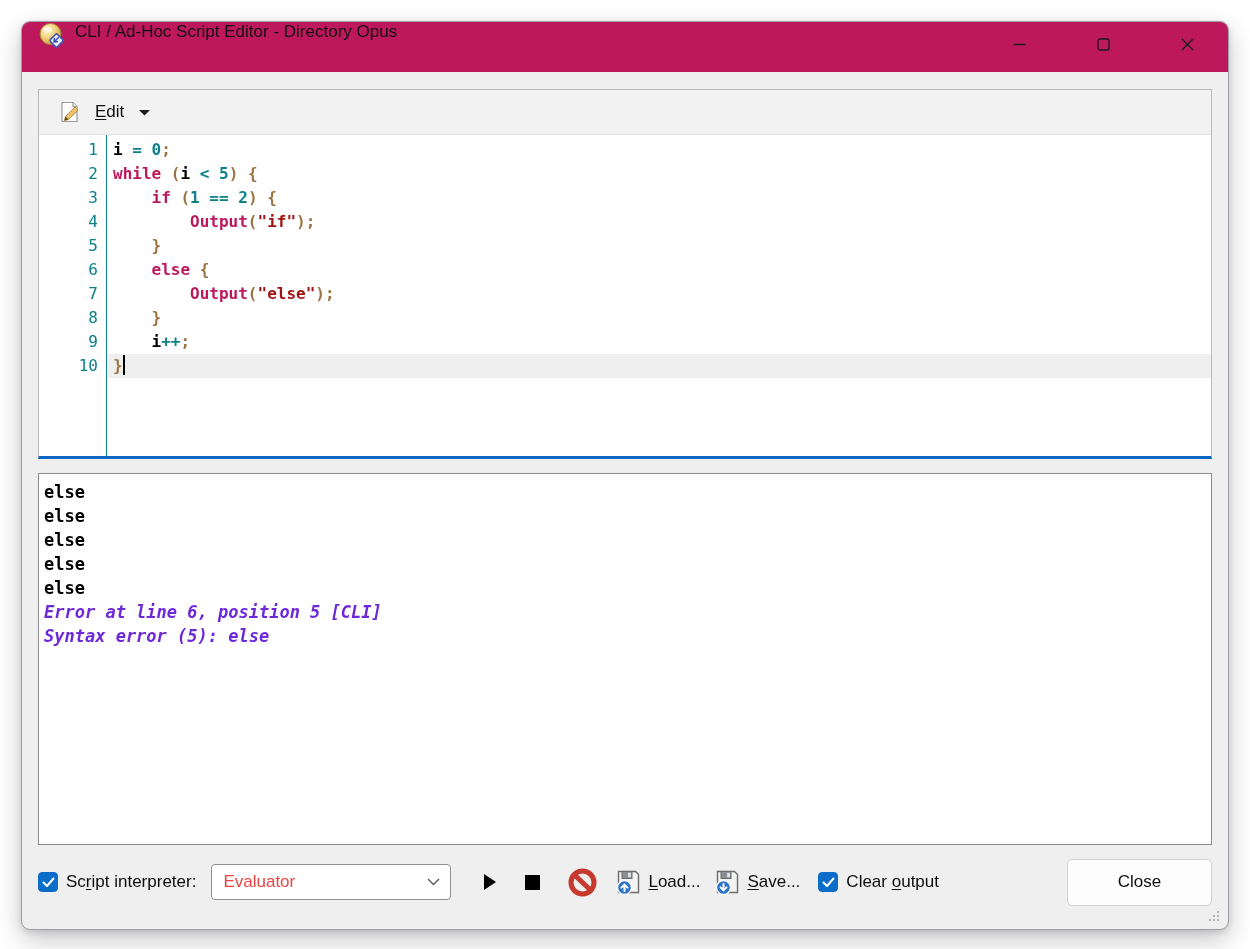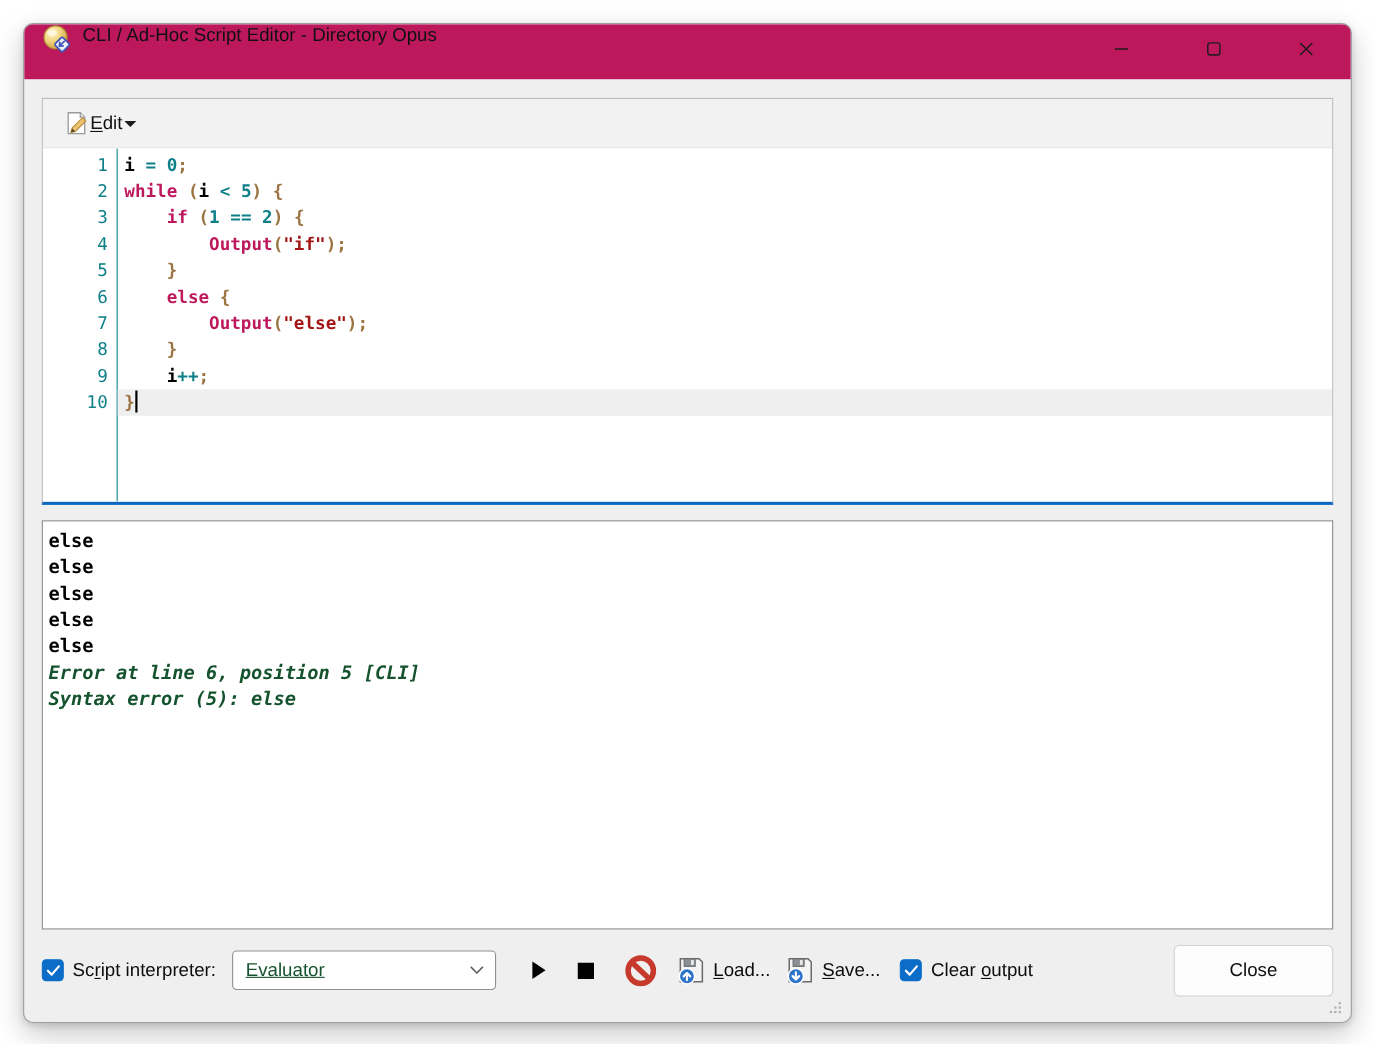--- a/index.html
+++ b/index.html
@@ -18,21 +18,21 @@
   .app-icon { width:28px; height:28px; display:inline-flex; margin-right:9px; flex:0 0 auto; }
   .title { font-size:17px; color:#101010; white-space:nowrap; }
   .caption-buttons { margin-left:auto; margin-right:18px; display:flex; gap:38px; }
   .cap { width:46px; height:44px; display:flex; align-items:center; justify-content:center; color:#1b1b1b; border-radius:5px; }
 
   
   .body { padding:17px 16px 0 16px; }
 
   .editor-panel { border:1px solid #b9b9b9; border-bottom:3px solid #0c66c2; background:#ffffff; }
   .editor-toolbar { height:45px; background:#f2f2f2; display:flex; align-items:center; padding-left:10px; border-bottom:1px solid #e3e3e3; }
-  .edit-btn { display:flex; align-items:center; gap:0; height:36px; padding:0 9px; border-radius:4px; cursor:default; }
+  .edit-btn { display:flex; align-items:center; gap:13px; height:36px; padding:0 9px; border-radius:4px; cursor:default; }
   .edit-label { font-size:17px; color:#111; }
   .key { text-decoration:underline; text-underline-offset:2px; }
   .dd-arrow { display:inline-flex; margin-left:2px; }
 
   .code-area { display:flex; height:321px; background:#ffffff; font-family:"DejaVu Sans Mono", monospace; font-size:16px; line-height:24px; overflow:hidden; }
   .gutter { width:68px; flex:0 0 auto; border-right:1px solid #0e8088; color:#0e8088; text-align:right; padding-top:3px; }
   .gutter .ln { height:24px; padding-right:8px; }
   .code-col { flex:1; padding-top:3px;font-weight:bold; }
   .cl { height:24px; white-space:pre; padding-left:6px; }
   .cl.cur { background:#efefef; }
@@ -40,29 +40,29 @@
   .tk-kw { color:#be185d; }
   .tk-tl { color:#0e8088; }
   .tk-br { color:#9c7443; }
   .tk-str { color:#a31515; }
   .caret { display:inline-block; width:2px; height:20px; background:#000; vertical-align:-4px; }
 
   .output-panel { margin-top:14px; height:372px; background:#ffffff; border:1px solid #8c8c8c;
     font-family:"DejaVu Sans Mono", monospace; font-size:17px; font-weight:bold; line-height:24px;
     padding:6px 8px 0 5px; overflow:hidden; }
   .ol { white-space:pre; color:#000000; }
-  .ol.err { color:#14532d; font-style:italic; }
+  .ol.err { color:#6d28d9; font-style:italic; }
 
   
   .bottom-bar { margin-top:13px; height:48px; display:flex; align-items:center; }
   .cb-group { display:flex; align-items:flex-end; gap:8px; }
   .checkbox { width:20px; height:20px; border-radius:4px; background:#0b6dc7; border:1px solid #0b6dc7; display:inline-flex; align-items:center; justify-content:center; flex:0 0 auto; }
   .bar-label { font-size:17px; color:#0d0d0d; white-space:nowrap; }
   .combo { margin-left:15px; width:240px; height:36px; background:#ffffff; border:1px solid #8f8f8f; border-radius:4px;
-    display:flex; align-items:center; padding:0 10px 0 11px; font-size:17px; color:#14532d;text-decoration:underline; }
+    display:flex; align-items:center; padding:0 10px 0 11px; font-size:17px; color:#ef4444; }
   .combo .chev { margin-left:auto; display:inline-flex; color:#5a5a5a; }
   .tool-ico { display:inline-flex; align-items:center; justify-content:center; width:26px; height:26px; background:none; border:none; }
   .run { margin-left:26px; } .stop { margin-left:16px; } .cancel { margin-left:22px; width:30px; height:30px; }
   .file-btn { display:flex; align-items:center; gap:6px; cursor:default; }
   .load { margin-left:18px; } .save { margin-left:14px; }
   .clear-group { margin-left:18px; }
   .close-btn { margin-left:auto; width:145px; height:47px; background:#fdfdfd; border:1px solid #d2d2d2; border-radius:5px; font-size:17px; font-family:Liberation Sans, sans-serif; color:#0d0d0d; }
 
   .resize-grip { position:absolute; right:7px; bottom:6px; width:14px; height:14px; }
 </style>

